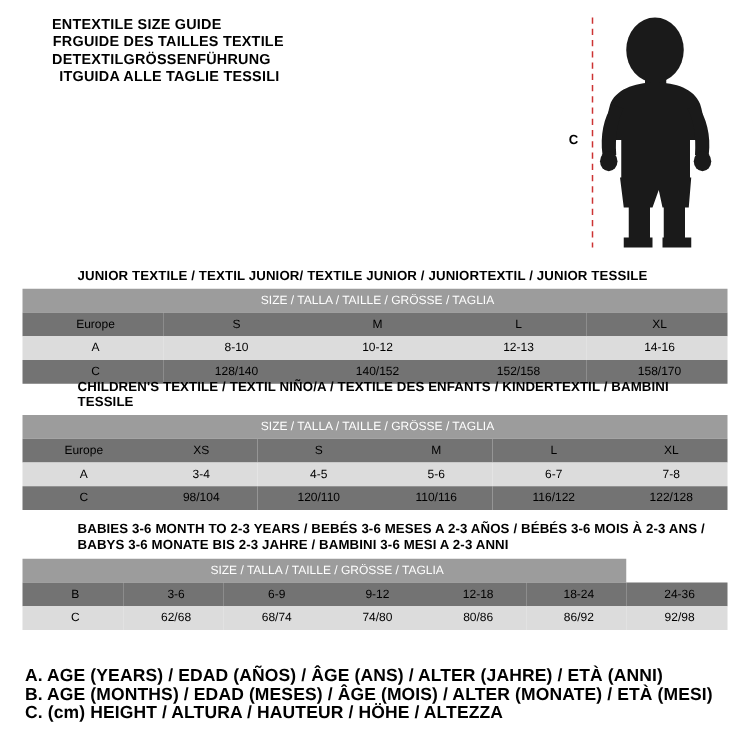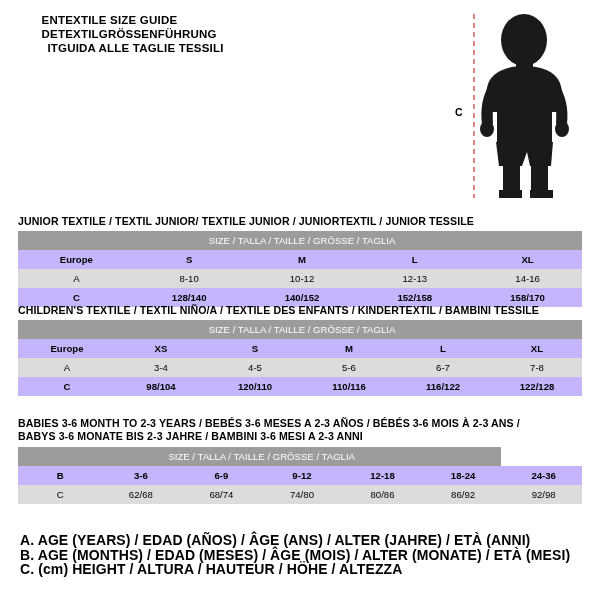--- a/index.html
+++ b/index.html
@@ -70,20 +70,21 @@
   .section {
     position: absolute;
     left: 18px;
     width: 564px;
   }
   .section-title {
     font-size: 10.6px;
     font-weight: bold;
     margin-bottom: 4px;
     letter-spacing: 0.1px;
+    margin-left: 44px;
   }
   .section-title.two-line {
     line-height: 13px;
   }
   table.size-table {
     border-collapse: collapse;
     width: 100%;
     table-layout: fixed;
   }
   table.size-table td {
@@ -96,22 +97,21 @@
   tr.head-row td {
     background: #9c9c9c;
     color: #ffffff;
     font-weight: normal;
     font-size: 9.6px;
   }
   tr.alt-row td {
     background: #dcdcdc;
   }
   tr.plain-row td {
-    background: #c4b5fd;
-    font-weight: bold;
+    background: #737373;
   }
   .label-cell {
     width: 90px;
   }
 
   
   .legend {
     position: absolute;
     left: 20px;
     top: 533px;
@@ -126,20 +126,24 @@
 </style>
 </head>
 <body>
 
 <div class="page">
 
   <div class="header">
     <div class="header-row">
       <span class="lang-code">EN</span>
       <span class="lang-title">TEXTILE SIZE GUIDE</span>
+    </div>
+    <div class="header-row">
+      <span class="lang-code">FR</span>
+      <span class="lang-title">GUIDE DES TAILLES TEXTILE</span>
     </div>
     <div class="header-row">
       <span class="lang-code">DE</span>
       <span class="lang-title">TEXTILGRÖSSENFÜHRUNG</span>
     </div>
     <div class="header-row">
       <span class="lang-code">IT</span>
       <span class="lang-title">GUIDA ALLE TAGLIE TESSILI</span>
     </div>
   </div>

